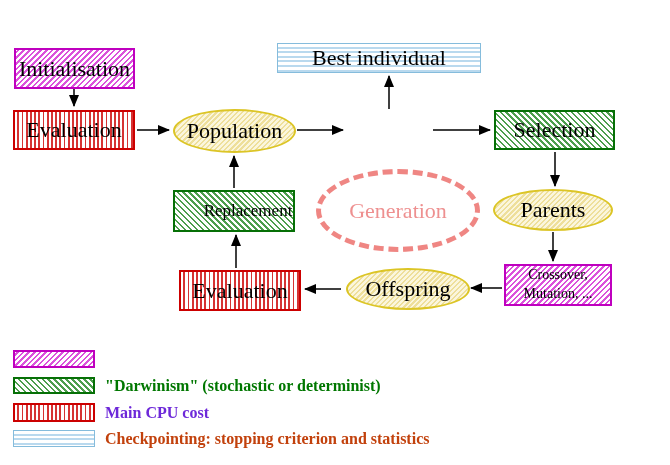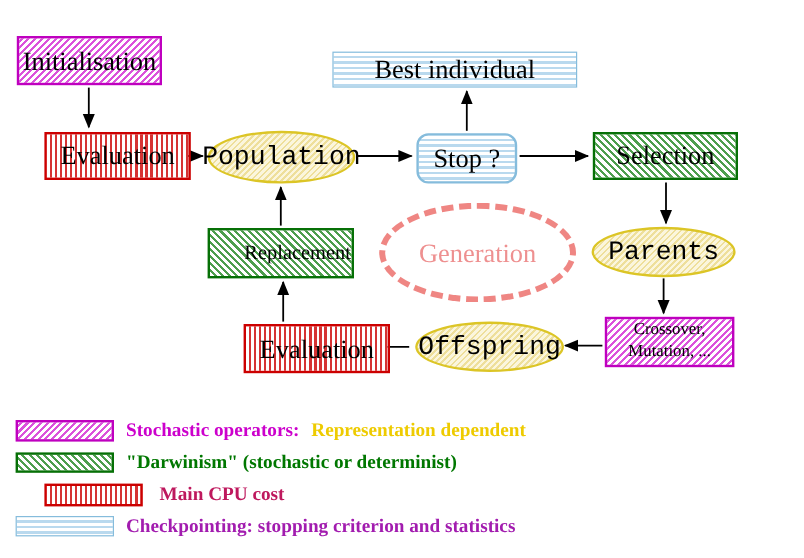--- a/index.html
+++ b/index.html
@@ -7,36 +7,36 @@
           font-family:"Liberation Serif","DejaVu Serif",serif;}
   .arrows{position:absolute;left:0;top:0;pointer-events:none;}
   .node{position:absolute;display:flex;align-items:center;justify-content:center;
         box-sizing:border-box;color:#000;text-align:center;}
   .f-big{font-size:22px;}
   .f-mid{font-size:17px;padding-left:28px;}
   .f-sm{font-size:14px;line-height:1.35;white-space:pre-line;}
   .h-magenta{border:2px solid #bf00bf;
      background:repeating-linear-gradient(-45deg,#ffffff 0 2.2px,#db52db 2.2px 4px);}
   .h-red{border:2px solid #cc0000;
-     background:repeating-linear-gradient(90deg,#ffffff 0 2.4px,#d63333 2.4px 4.2px);margin-left:24px;}
+     background:repeating-linear-gradient(90deg,#ffffff 0 2.4px,#d63333 2.4px 4.2px);}
   .h-green{border:2px solid #067006;
      background:repeating-linear-gradient(45deg,#ffffff 0 2.4px,#4d9e4d 2.4px 4.2px);}
   .h-cyan{border:2px solid #85bcdc;
      background:repeating-linear-gradient(180deg,#ffffff 0 2.6px,#b9d9ee 2.6px 4.6px);}
   .h-yellow{border:2px solid #dcc526;border-radius:50%;
-     background:repeating-linear-gradient(-45deg,#fbf6dd 0 2px,#eedf9b 2px 3.6px);font-family:Liberation Mono, monospace;}
+     background:repeating-linear-gradient(-45deg,#fbf6dd 0 2px,#eedf9b 2px 3.6px);}
   .rounded{border-radius:10px;}
   .gen{border:5px dashed #ef8683;border-radius:50%;color:#ee9090;font-size:22px;justify-content:center;}
   .legend-swatch{position:absolute;width:82px;box-sizing:border-box;}
   .legend-text{position:absolute;left:105px;font-size:16px;font-weight:bold;white-space:nowrap;}
   .lg-magenta{color:#cc00cc;}
   .lg-gold{color:#eecb00;margin-left:10px;}
   .lg-green{color:#007700;}
-  .lg-red{color:#be185d;margin-left:28px;}
-  .lg-blue{color:#a21caf;}
+  .lg-red{color:#6d28d9;}
+  .lg-blue{color:#c2410c;}
 </style>
 </head>
 <body>
 
 <div class="canvas">
 
   <svg class="arrows" width="670" height="465">
     <defs>
       <marker id="ah" markerUnits="userSpaceOnUse" markerWidth="14" markerHeight="12" refX="11" refY="5" orient="auto">
         <path d="M0,0 L12,5 L0,10 Z" fill="#000"></path>
@@ -50,35 +50,32 @@
       <line x1="433" y1="130" x2="490" y2="130" marker-end="url(#ah)"></line>
       <line x1="555" y1="152" x2="555" y2="186" marker-end="url(#ah)"></line>
       <line x1="553" y1="232" x2="553" y2="261" marker-end="url(#ah)"></line>
       <line x1="502" y1="288" x2="471" y2="288" marker-end="url(#ah)"></line>
       <line x1="341" y1="289" x2="305" y2="289" marker-end="url(#ah)"></line>
       <line x1="236" y1="268" x2="236" y2="235" marker-end="url(#ah)"></line>
       <line x1="234" y1="188" x2="234" y2="156" marker-end="url(#ah)"></line>
     </g>
   </svg>
 
-  <div class="node f-big h-magenta" style="left:14px;top:30px;width:121px;height:41px">
+  <div class="node f-big h-magenta" style="left:14px;top:48px;width:121px;height:41px">
     <span>Initialisation</span>
   </div>
 
   <div class="node f-big h-red" style="left:13px;top:110px;width:122px;height:40px">
     <span>Evaluation</span>
   </div>
 
   <div class="node f-big h-yellow" style="left:173px;top:109px;width:123px;height:44px">
     <span>Population</span>
   </div>
 
-  <div class="node f-big h-cyan rounded" style="left:347px;top:111px;width:84px;height:42px">
-    <span>Stop ?</span>
-  </div>
 
   <div class="node f-big h-cyan" style="left:277px;top:43px;width:204px;height:30px;border-width:1.5px">
     <span>Best individual</span>
   </div>
 
   <div class="node f-big h-yellow" style="left:493px;top:189px;width:120px;height:42px">
     <span>Parents</span>
   </div>
 
   <div class="node f-big h-green" style="left:494px;top:110px;width:121px;height:40px">
@@ -100,23 +97,20 @@
 
   <div class="node f-mid h-green" style="left:173px;top:190px;width:122px;height:42px">
     <span>Replacement</span>
   </div>
 
   <div class="node gen" style="left:316px;top:169px;width:164px;height:83px">
     <span>Generation</span>
   </div>
 
   <div class="legend-swatch h-magenta" style="left:13px;top:350px;height:18px"></div>
-  <div class="legend-text" style="top:350px">
-    <span class="lg-magenta">Stochastic operators:</span><span class="lg-gold">Representation dependent</span>
-  </div>
 
   <div class="legend-swatch h-green" style="left:13px;top:377px;height:17px"></div>
   <div class="legend-text lg-green" style="top:377px">"Darwinism" (stochastic or determinist)</div>
 
   <div class="legend-swatch h-red" style="left:13px;top:403px;height:19px"></div>
   <div class="legend-text lg-red" style="top:404px">Main CPU cost</div>
 
   <div class="legend-swatch h-cyan" style="left:13px;top:430px;height:17px;border-width:1.5px"></div>
   <div class="legend-text lg-blue" style="top:430px">Checkpointing: stopping criterion and statistics</div>
 

